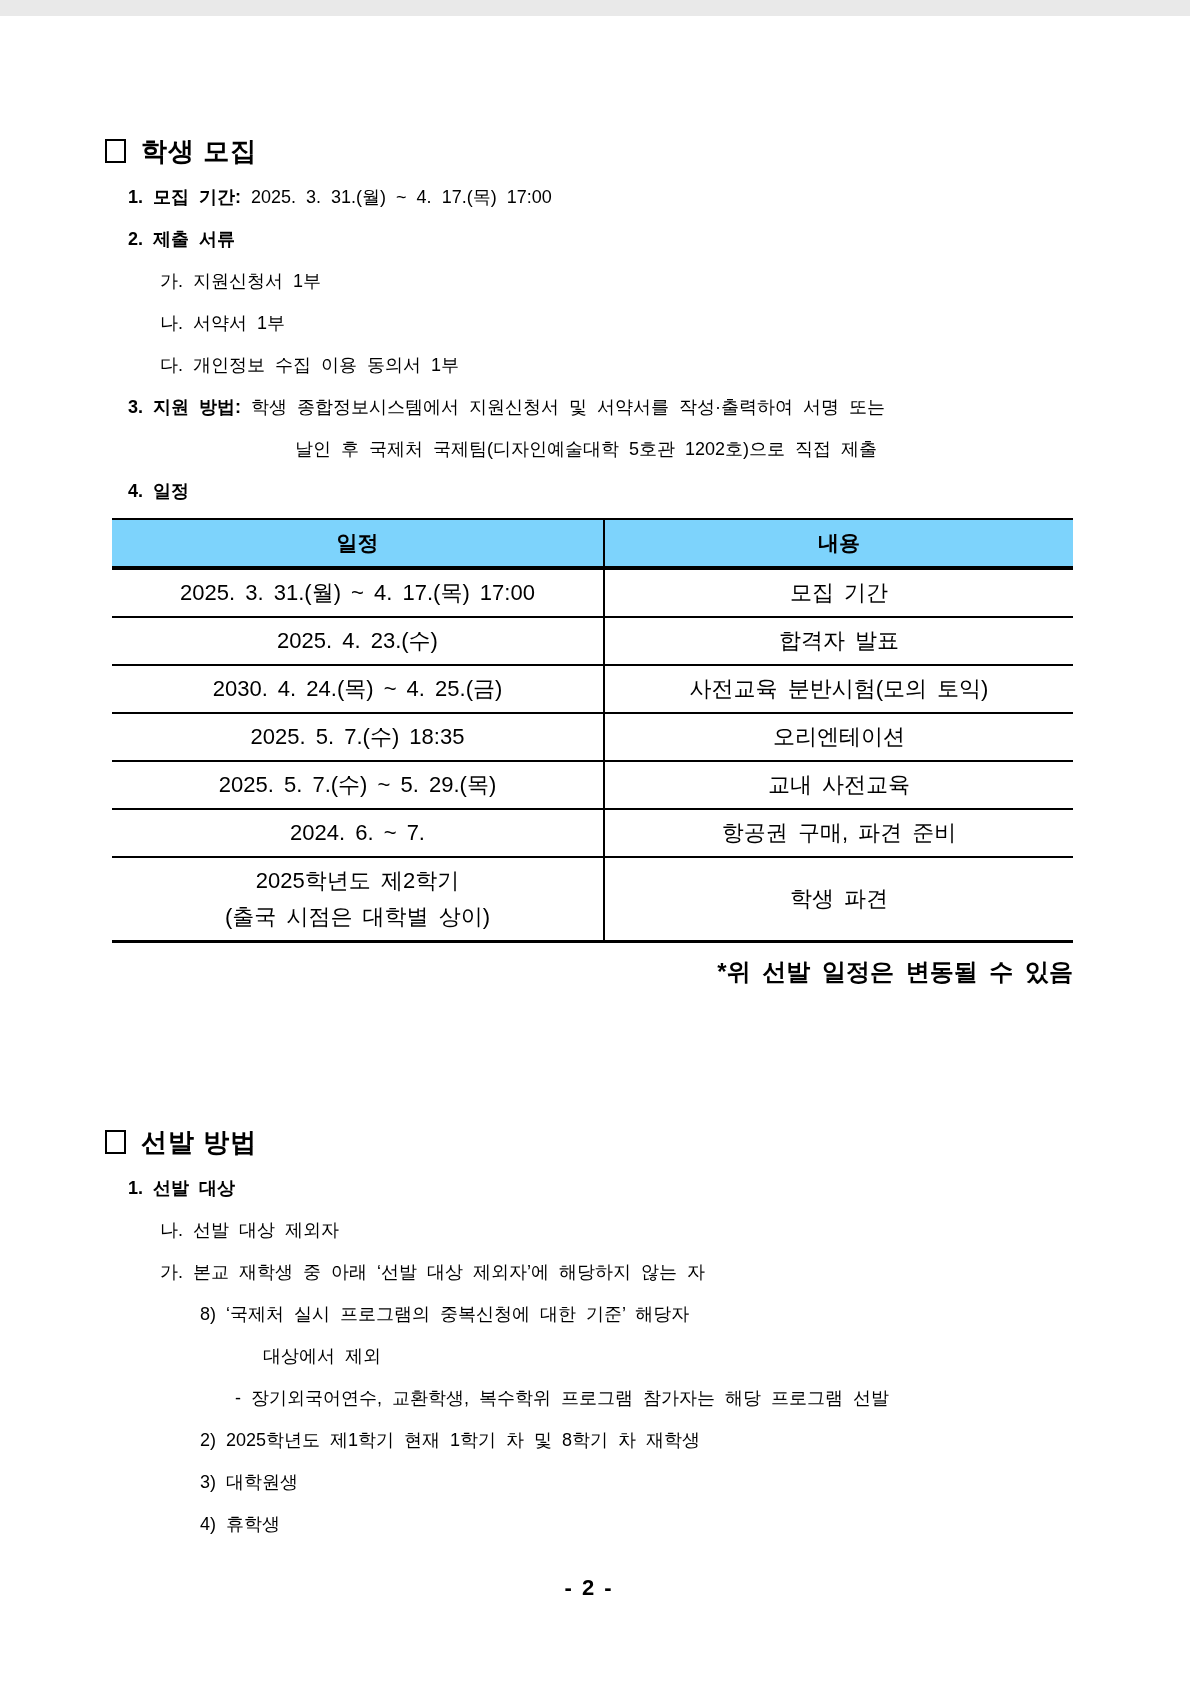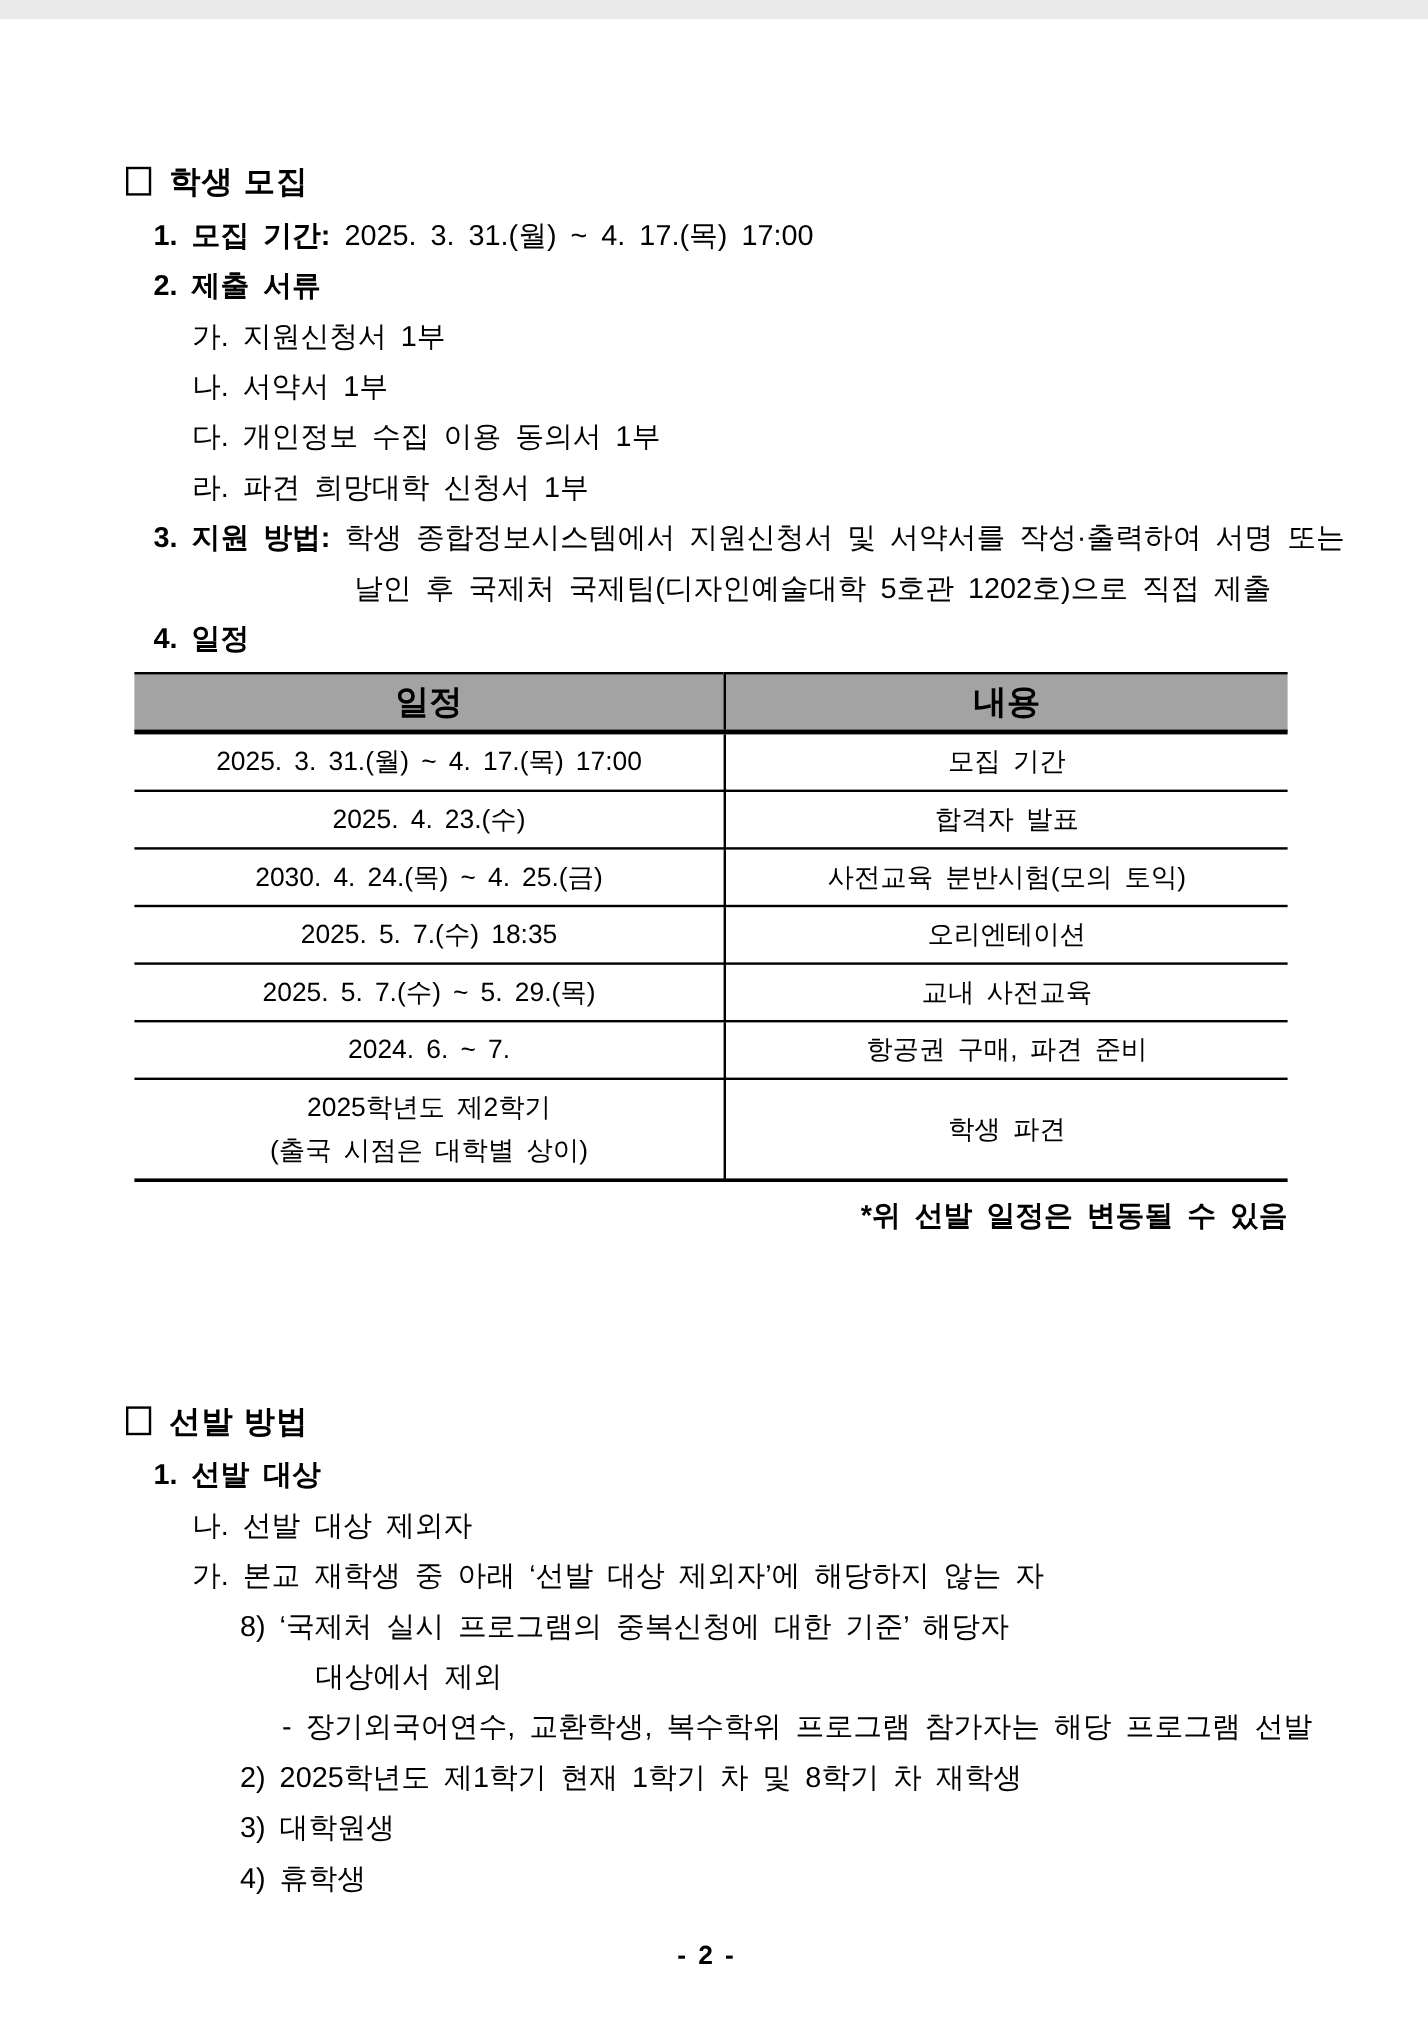--- a/index.html
+++ b/index.html
@@ -8,37 +8,37 @@
     font-family:Liberation Sans, sans-serif;color:#000;
     overflow:hidden;position:relative;box-sizing:border-box;
   }
   .content{padding:118px 117px 0 105px;box-sizing:border-box;}
   .section-heading{
     display:flex;align-items:center;gap:15px;
     font-size:26px;font-weight:bold;line-height:34px;margin-bottom:8px;
     letter-spacing:1px;
   }
   .sq{width:17px;height:20px;border:2.5px solid #000;flex:0 0 auto;display:inline-block;}
-  .line{font-size:24px;line-height:42px;word-spacing:5px;white-space:nowrap;}
+  .line{font-size:18px;line-height:42px;word-spacing:5px;white-space:nowrap;}
   .b{font-weight:bold;}
   .indent1{padding-left:23px;}
   .indent2{padding-left:55px;}
   .indent-cont{padding-left:190px;}
   .indent3{padding-left:95px;}
   .indent4{padding-left:130px;}
   .indent4c{padding-left:158px;}
   
   .tbl-wrap{width:961px;margin-left:7px;margin-top:6px;}
   table.schedule{
     width:100%;border-collapse:collapse;table-layout:fixed;
     border-top:2px solid #000;border-bottom:3px solid #000;
   }
   table.schedule th{
-    background:#a3a3a3;border-bottom:4px solid #000;
-    font-size:28px;font-weight:bold;height:44px;text-align:center;vertical-align:middle;
+    background:#7dd3fc;border-bottom:4px solid #000;
+    font-size:21px;font-weight:bold;height:44px;text-align:center;vertical-align:middle;
     word-spacing:4px;
   }
   table.schedule td{
     border-bottom:2px solid #000;font-size:22px;font-weight:normal;
     height:44px;text-align:center;vertical-align:middle;word-spacing:4px;line-height:30px;
   }
   table.schedule th:first-child, table.schedule td:first-child{border-right:2px solid #000;}
   table.schedule tr.tall td{height:80px;}
   .cell-line{display:block;line-height:36px;}
   .note{
@@ -64,21 +64,20 @@
 
     <div class="line indent1">
       <span class="b">1. 모집 기간:</span>
       <span>2025. 3. 31.(월) ~ 4. 17.(목) 17:00</span>
     </div>
 
     <div class="line indent1 b">2. 제출 서류</div>
     <div class="line indent2">가. 지원신청서 1부</div>
     <div class="line indent2">나. 서약서 1부</div>
     <div class="line indent2">다. 개인정보 수집 이용 동의서 1부</div>
-    <div class="line indent2">라. 파견 희망대학 신청서 1부</div>
 
     <div class="line indent1">
       <span class="b">3. 지원 방법:</span>
       <span>학생 종합정보시스템에서 지원신청서 및 서약서를 작성·출력하여 서명 또는</span>
     </div>
     <div class="line indent-cont">날인 후 국제처 국제팀(디자인예술대학 5호관 1202호)으로 직접 제출</div>
 
     <div class="line indent1 b">4. 일정</div>
 
     <div class="tbl-wrap">

